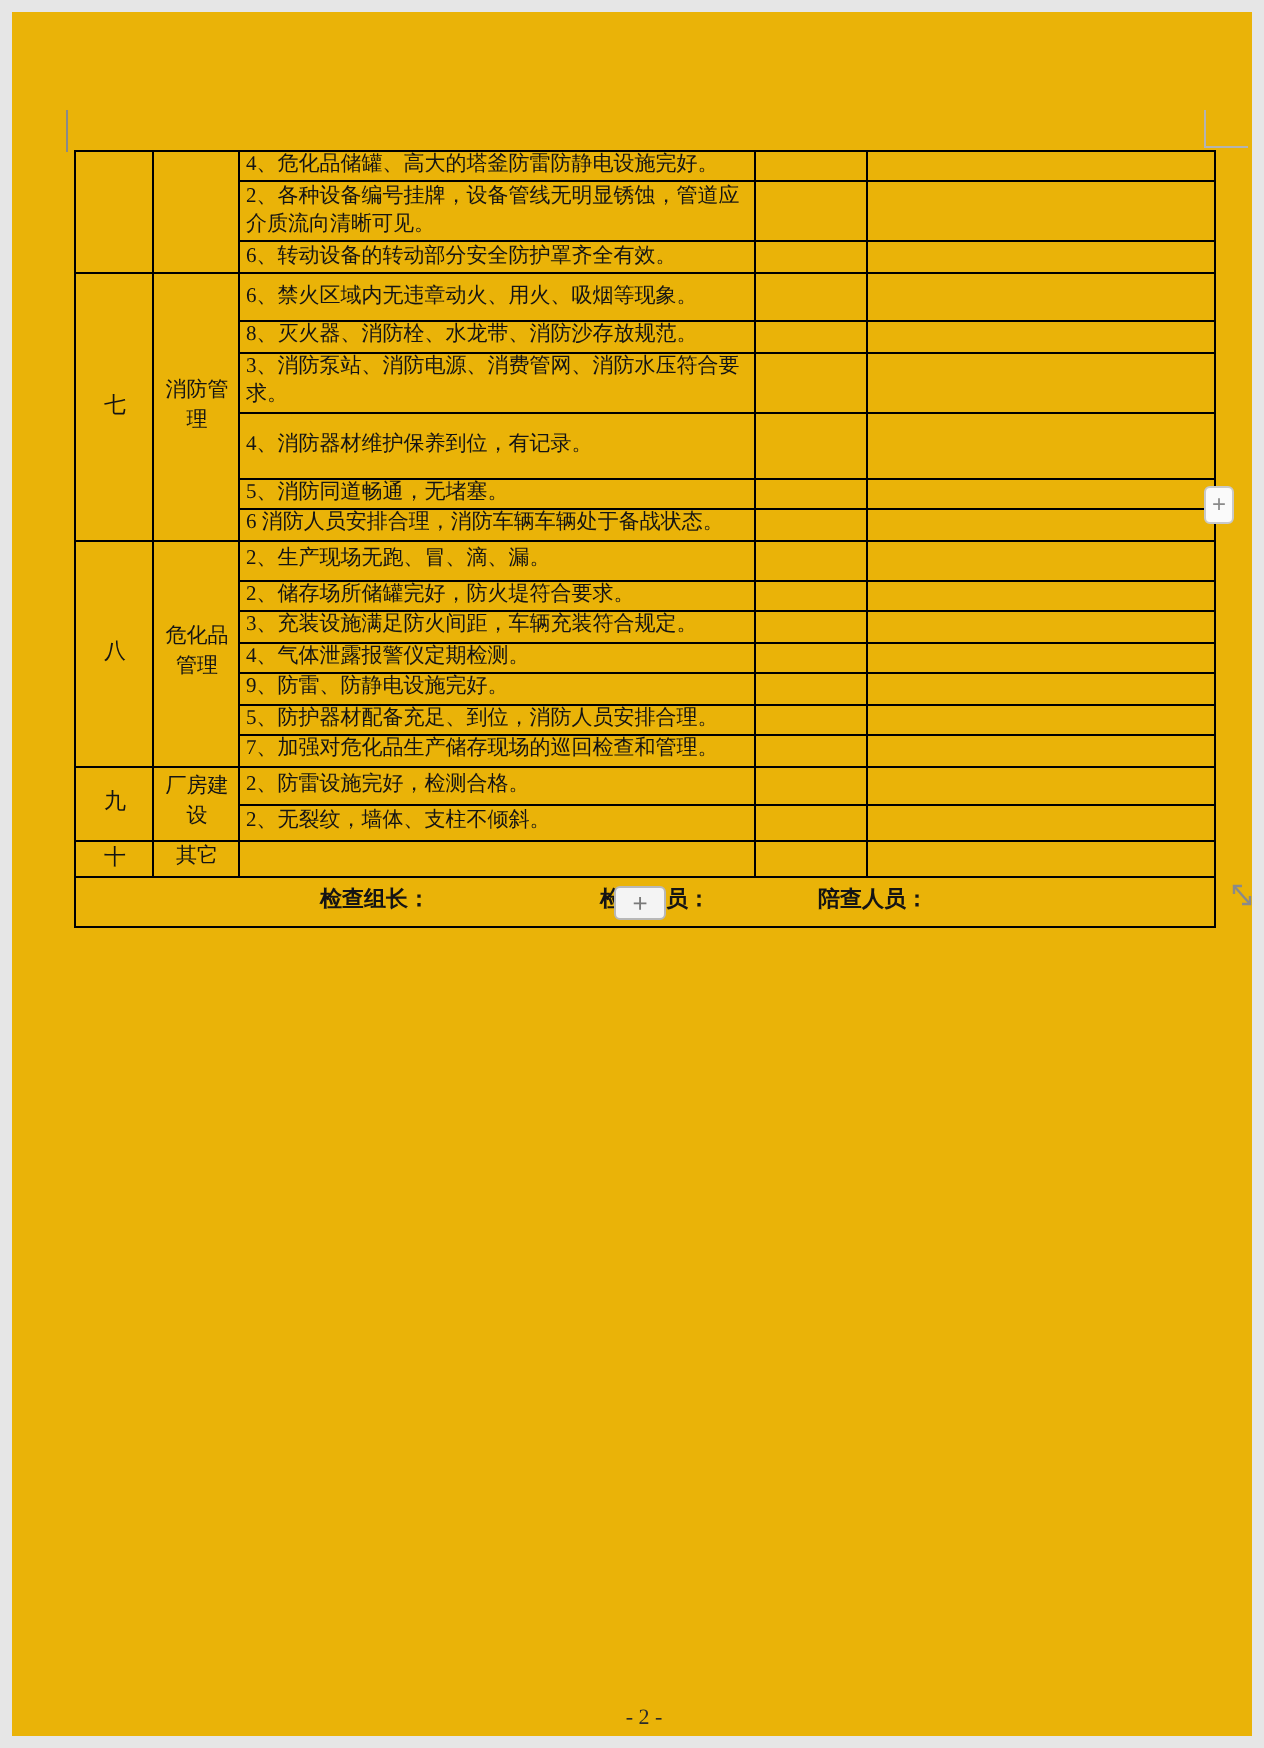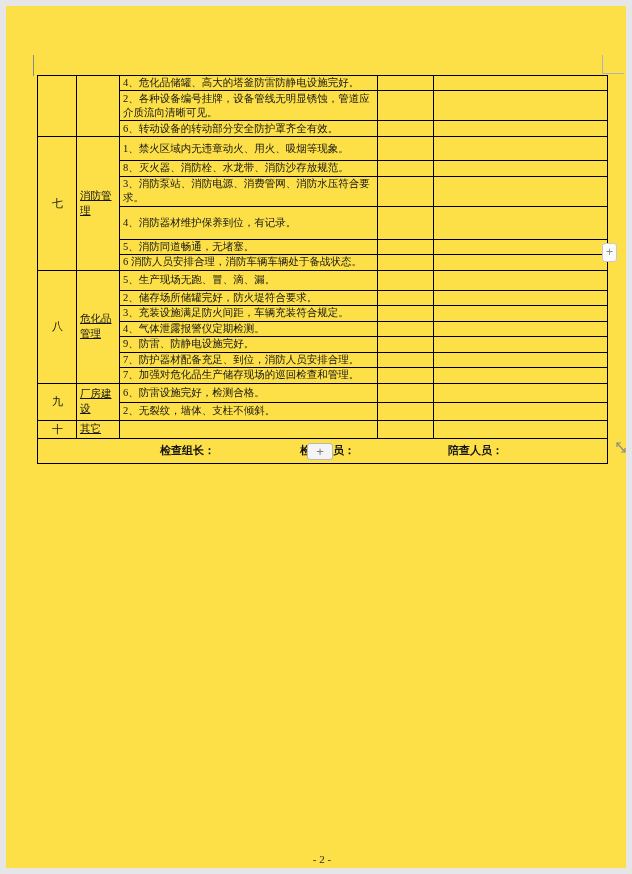--- a/index.html
+++ b/index.html
@@ -3,21 +3,21 @@
 <meta charset="utf-8">
 <style>
   html,body{margin:0;padding:0;}
   body{
     width:632px;height:874px;position:relative;overflow:hidden;
     background:#e6e6e6;
     font-family:"Liberation Serif","DejaVu Serif",serif;
   }
   .page{
     position:absolute;left:6px;top:6px;width:620px;height:862px;
-    background:#fde047;
+    background:#eab308;
   }
   
   .mark{position:absolute;background:#b3b3b3;}
   .mark-left-v{left:27px;top:49px;width:1px;height:21px;background:#8a8a8a;}
   .mark-tr-v{left:596px;top:49px;width:1px;height:19px;}
   .mark-tr-h{left:596px;top:67px;width:22px;height:1px;}
 
   
   table.checklist{
     position:absolute;left:31px;top:69px;
@@ -26,33 +26,33 @@
     font-size:10.5px;color:#141414;
   }
   table.checklist td{
     border:1px solid #000;
     padding:0 2px 0 3px;
     vertical-align:middle;
     line-height:1.38;
     overflow:hidden;
   }
   td.num{width:33px;text-align:center;font-size:11px;padding:0;}
-  td.cat{width:37px;text-align:left;padding:0 1px;word-break:break-all;line-height:1.3;text-decoration:underline;}
+  td.cat{width:37px;text-align:center;padding:0 1px;word-break:break-all;line-height:1.3;}
   td.content{width:252px;word-break:break-all;}
   td.check{width:50px;}
   td.remark{width:168px;}
   tr.totals td{
     padding:0;height:24px;
   }
   .totals-inner{
     display:flex;align-items:flex-end;font-weight:bold;font-size:11px;
   }
   .totals-inner .t1{margin-left:122px;}
   .totals-inner .t2{margin-left:85px;}
-  .totals-inner .t3{margin-left:93px;}
+  .totals-inner .t3{margin-left:54px;}
 
   
   .add-row-btn{
     position:absolute;left:301px;top:437px;width:26px;height:17px;
     background:#f4f4f4;border:1px solid #b8b8b8;border-radius:3px;
     color:#7a7a7a;font-family:"Liberation Sans",sans-serif;font-size:13px;
     line-height:15px;text-align:center;cursor:pointer;box-sizing:border-box;
   }
   .add-col-btn{
     position:absolute;left:596px;top:237px;width:15px;height:19px;
@@ -95,21 +95,21 @@
     </tr>
     <tr style="height:16px">
       <td class="content">6、转动设备的转动部分安全防护罩齐全有效。</td>
       <td class="check"></td>
       <td class="remark"></td>
     </tr>
 
     <tr style="height:24px">
       <td class="num" rowspan="6">七</td>
       <td class="cat" rowspan="6">消防管理</td>
-      <td class="content">1、禁火区域内无违章动火、用火、吸烟等现象。</td>
+      <td class="content">6、禁火区域内无违章动火、用火、吸烟等现象。</td>
       <td class="check"></td>
       <td class="remark"></td>
     </tr>
     <tr style="height:14px">
       <td class="content">8、灭火器、消防栓、水龙带、消防沙存放规范。</td>
       <td class="check"></td>
       <td class="remark"></td>
     </tr>
     <tr style="height:29px">
       <td class="content">3、消防泵站、消防电源、消费管网、消防水压符合要求。</td>
@@ -128,21 +128,21 @@
     </tr>
     <tr style="height:14px">
       <td class="content">6 消防人员安排合理，消防车辆车辆处于备战状态。</td>
       <td class="check"></td>
       <td class="remark"></td>
     </tr>
 
     <tr style="height:20px">
       <td class="num" rowspan="7">八</td>
       <td class="cat" rowspan="7">危化品管理</td>
-      <td class="content">5、生产现场无跑、冒、滴、漏。</td>
+      <td class="content">2、生产现场无跑、冒、滴、漏。</td>
       <td class="check"></td>
       <td class="remark"></td>
     </tr>
     <tr style="height:14px">
       <td class="content">2、储存场所储罐完好，防火堤符合要求。</td>
       <td class="check"></td>
       <td class="remark"></td>
     </tr>
     <tr style="height:14px">
       <td class="content">3、充装设施满足防火间距，车辆充装符合规定。</td>
@@ -153,34 +153,34 @@
       <td class="content">4、气体泄露报警仪定期检测。</td>
       <td class="check"></td>
       <td class="remark"></td>
     </tr>
     <tr style="height:14px">
       <td class="content">9、防雷、防静电设施完好。</td>
       <td class="check"></td>
       <td class="remark"></td>
     </tr>
     <tr style="height:14px">
-      <td class="content">7、防护器材配备充足、到位，消防人员安排合理。</td>
+      <td class="content">5、防护器材配备充足、到位，消防人员安排合理。</td>
       <td class="check"></td>
       <td class="remark"></td>
     </tr>
     <tr style="height:14px">
       <td class="content">7、加强对危化品生产储存现场的巡回检查和管理。</td>
       <td class="check"></td>
       <td class="remark"></td>
     </tr>
 
     <tr style="height:19px">
       <td class="num" rowspan="2">九</td>
       <td class="cat" rowspan="2">厂房建设</td>
-      <td class="content">6、防雷设施完好，检测合格。</td>
+      <td class="content">2、防雷设施完好，检测合格。</td>
       <td class="check"></td>
       <td class="remark"></td>
     </tr>
     <tr style="height:18px">
       <td class="content">2、无裂纹，墙体、支柱不倾斜。</td>
       <td class="check"></td>
       <td class="remark"></td>
     </tr>
 
     <tr style="height:18px">

